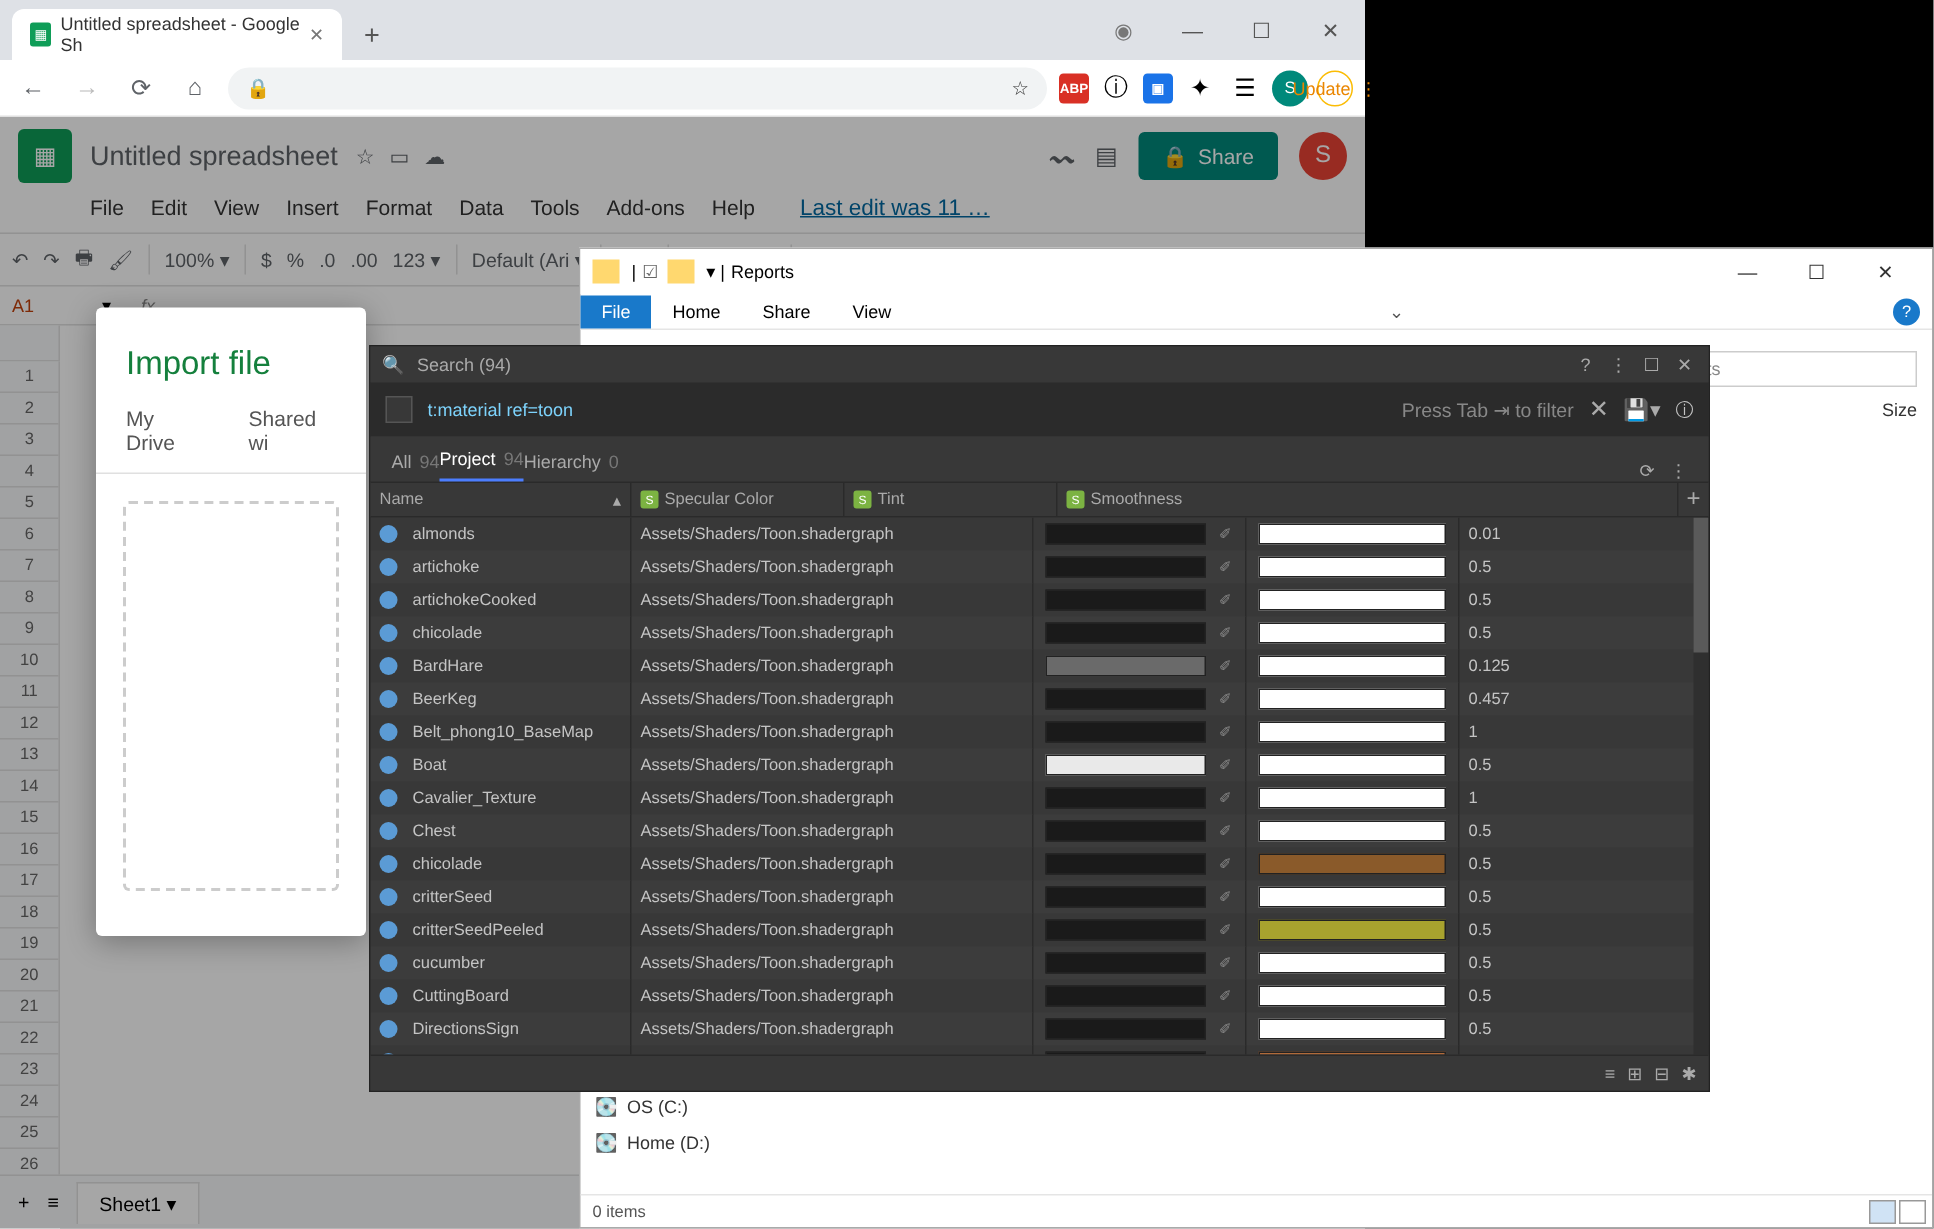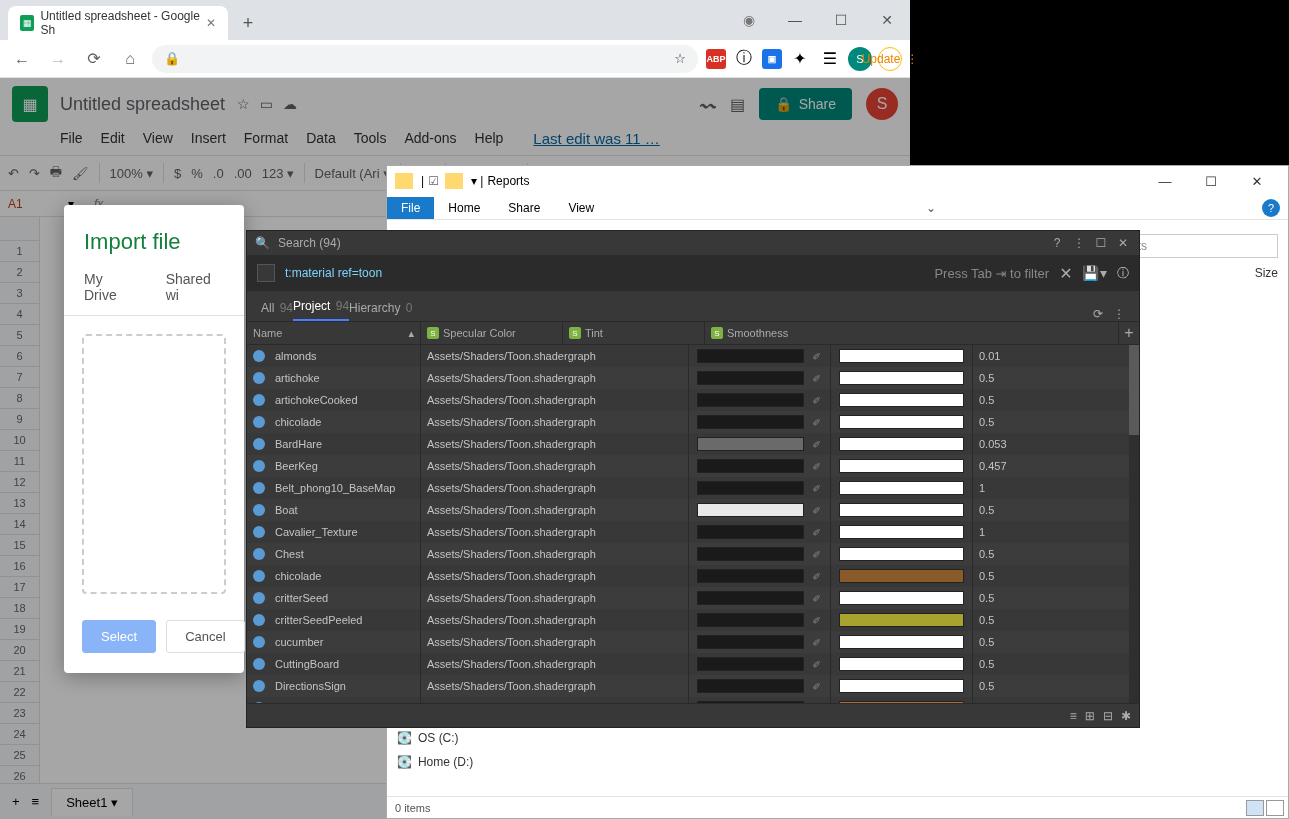--- a/index.html
+++ b/index.html
@@ -261,24 +261,20 @@
   </div>
 </div>
 
 <div class="dialog">
   <div class="dialog-title">Import file</div>
   <div class="dialog-tabs">
     <span>My Drive</span>
     <span>Shared wi</span>
   </div>
   <div class="dropzone"></div>
-  <div class="dialog-btns">
-    <button class="dbtn primary">Select</button>
-    <button class="dbtn">Cancel</button>
-  </div>
 </div>
 
 <div class="explorer">
   <div class="exp-title">
     <div class="exp-folder-icon"></div>
     <span style="margin:0 4px">|</span>
     <span style="color:#666">☑</span>
     <div class="exp-folder-icon" style="margin-left:6px"></div>
     <span style="margin:0 4px">▾ |</span>
     <span style="margin-left:0">Reports</span>
@@ -455,21 +451,21 @@
           <span>Assets/Shaders/Toon.shadergraph</span>
         </div>
         <div class="ucol ucol-spec">
           <div class="swatch swatch-spec" style="background:#6a6a6a"></div>
           <span class="eyedrop">✐</span>
         </div>
         <div class="ucol ucol-tint">
           <div class="swatch swatch-tint" style="background:#ffffff"></div>
         </div>
         <div class="ucol ucol-smooth">
-          <span>0.053</span>
+          <span>0.125</span>
         </div>
       </div>
       <div class="urow">
         <div class="ucol ucol-name">
           <div class="mat-icon"></div>
           <span>BeerKeg</span>
         </div>
         <div class="ucol ucol-shader">
           <span>Assets/Shaders/Toon.shadergraph</span>
         </div>

